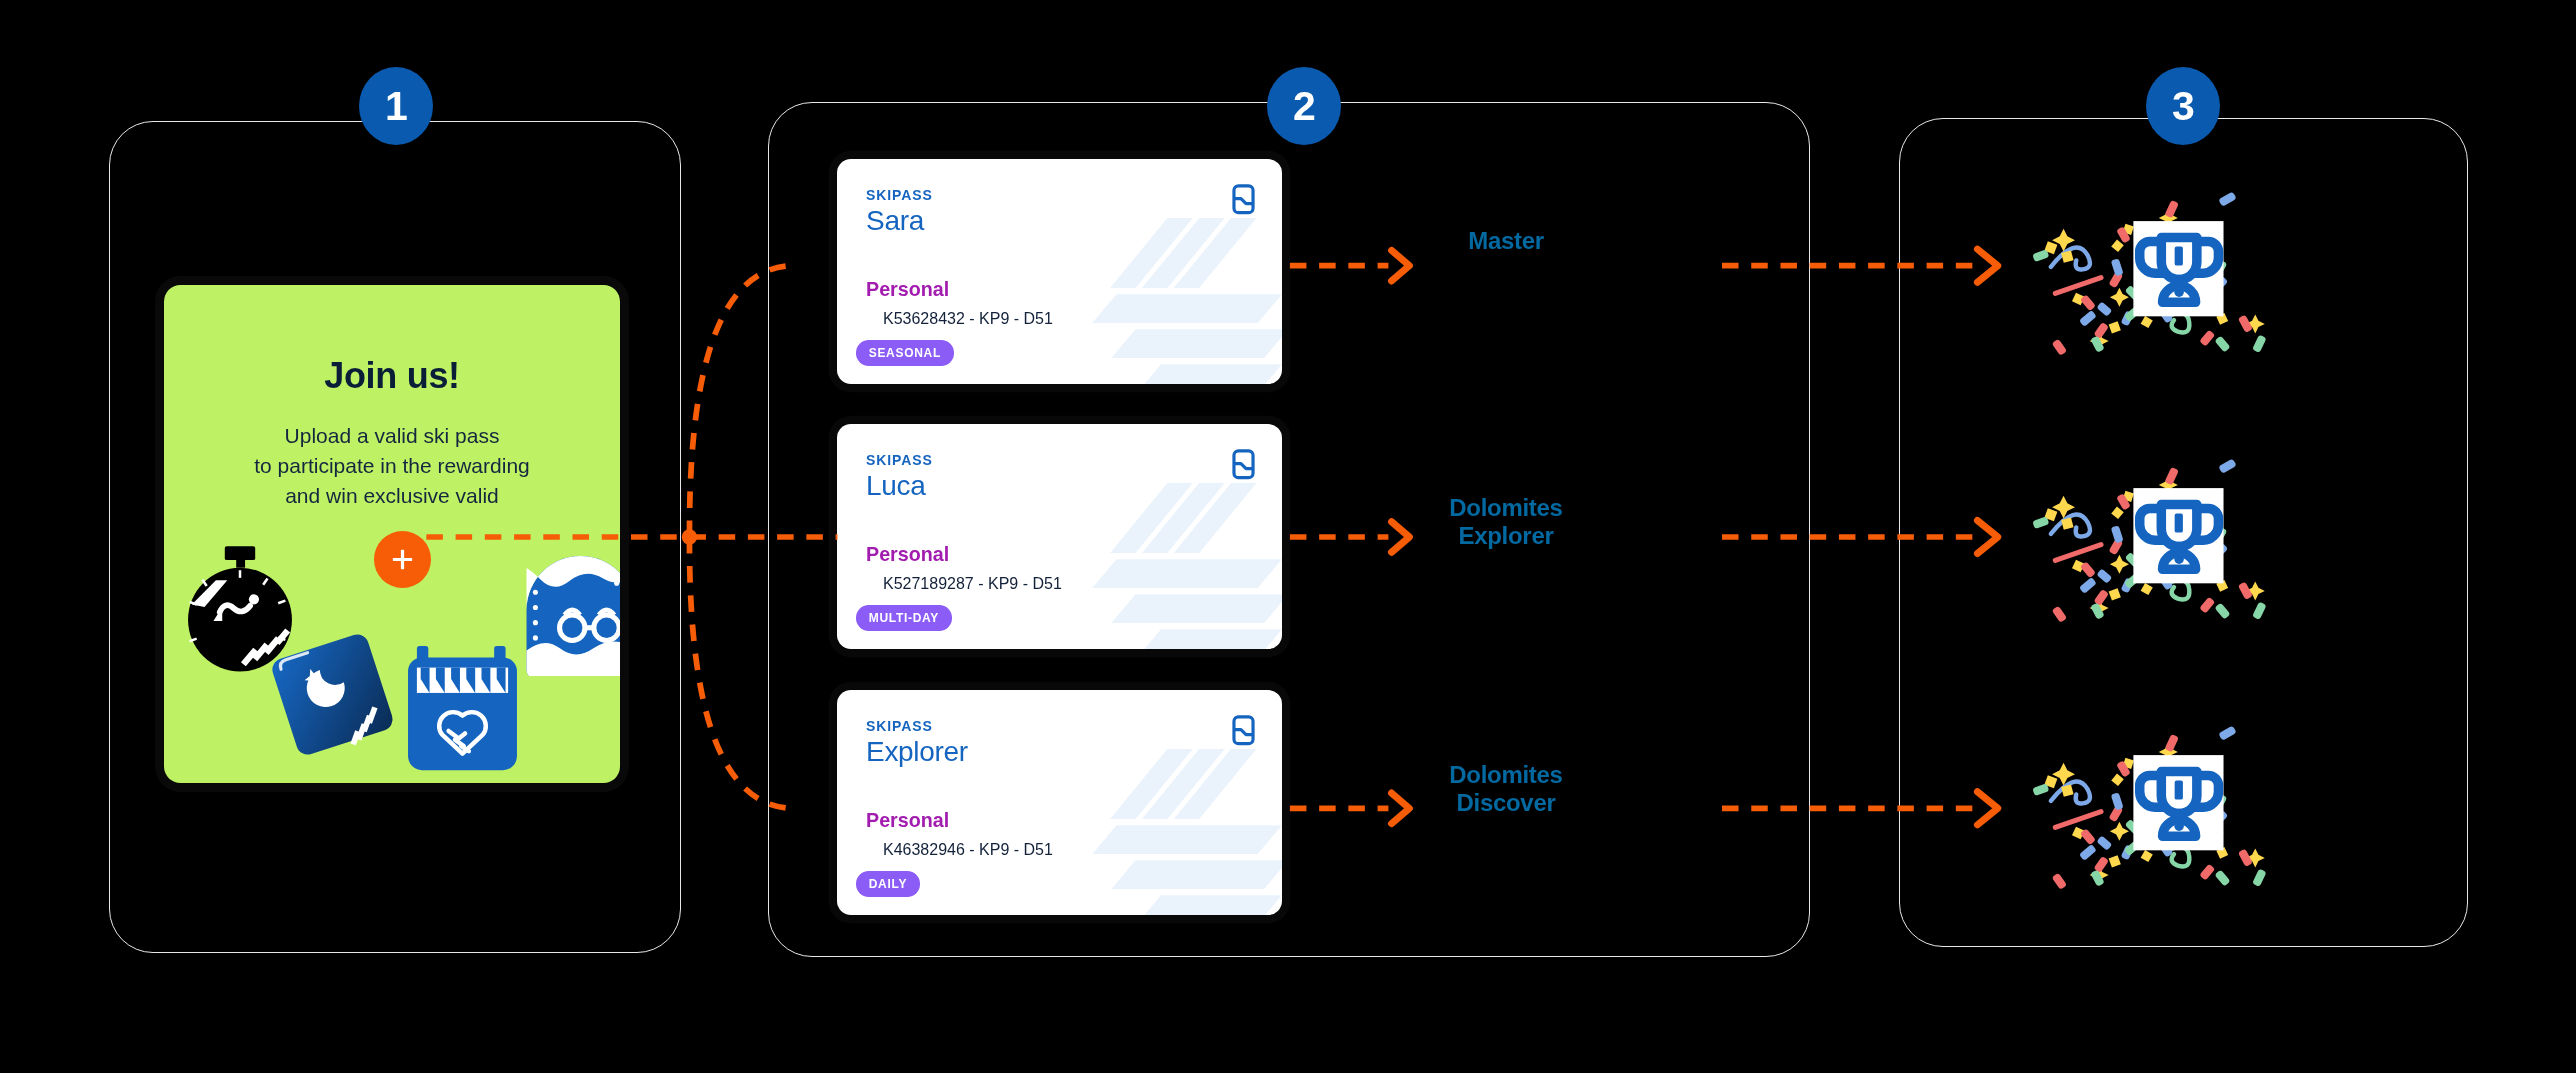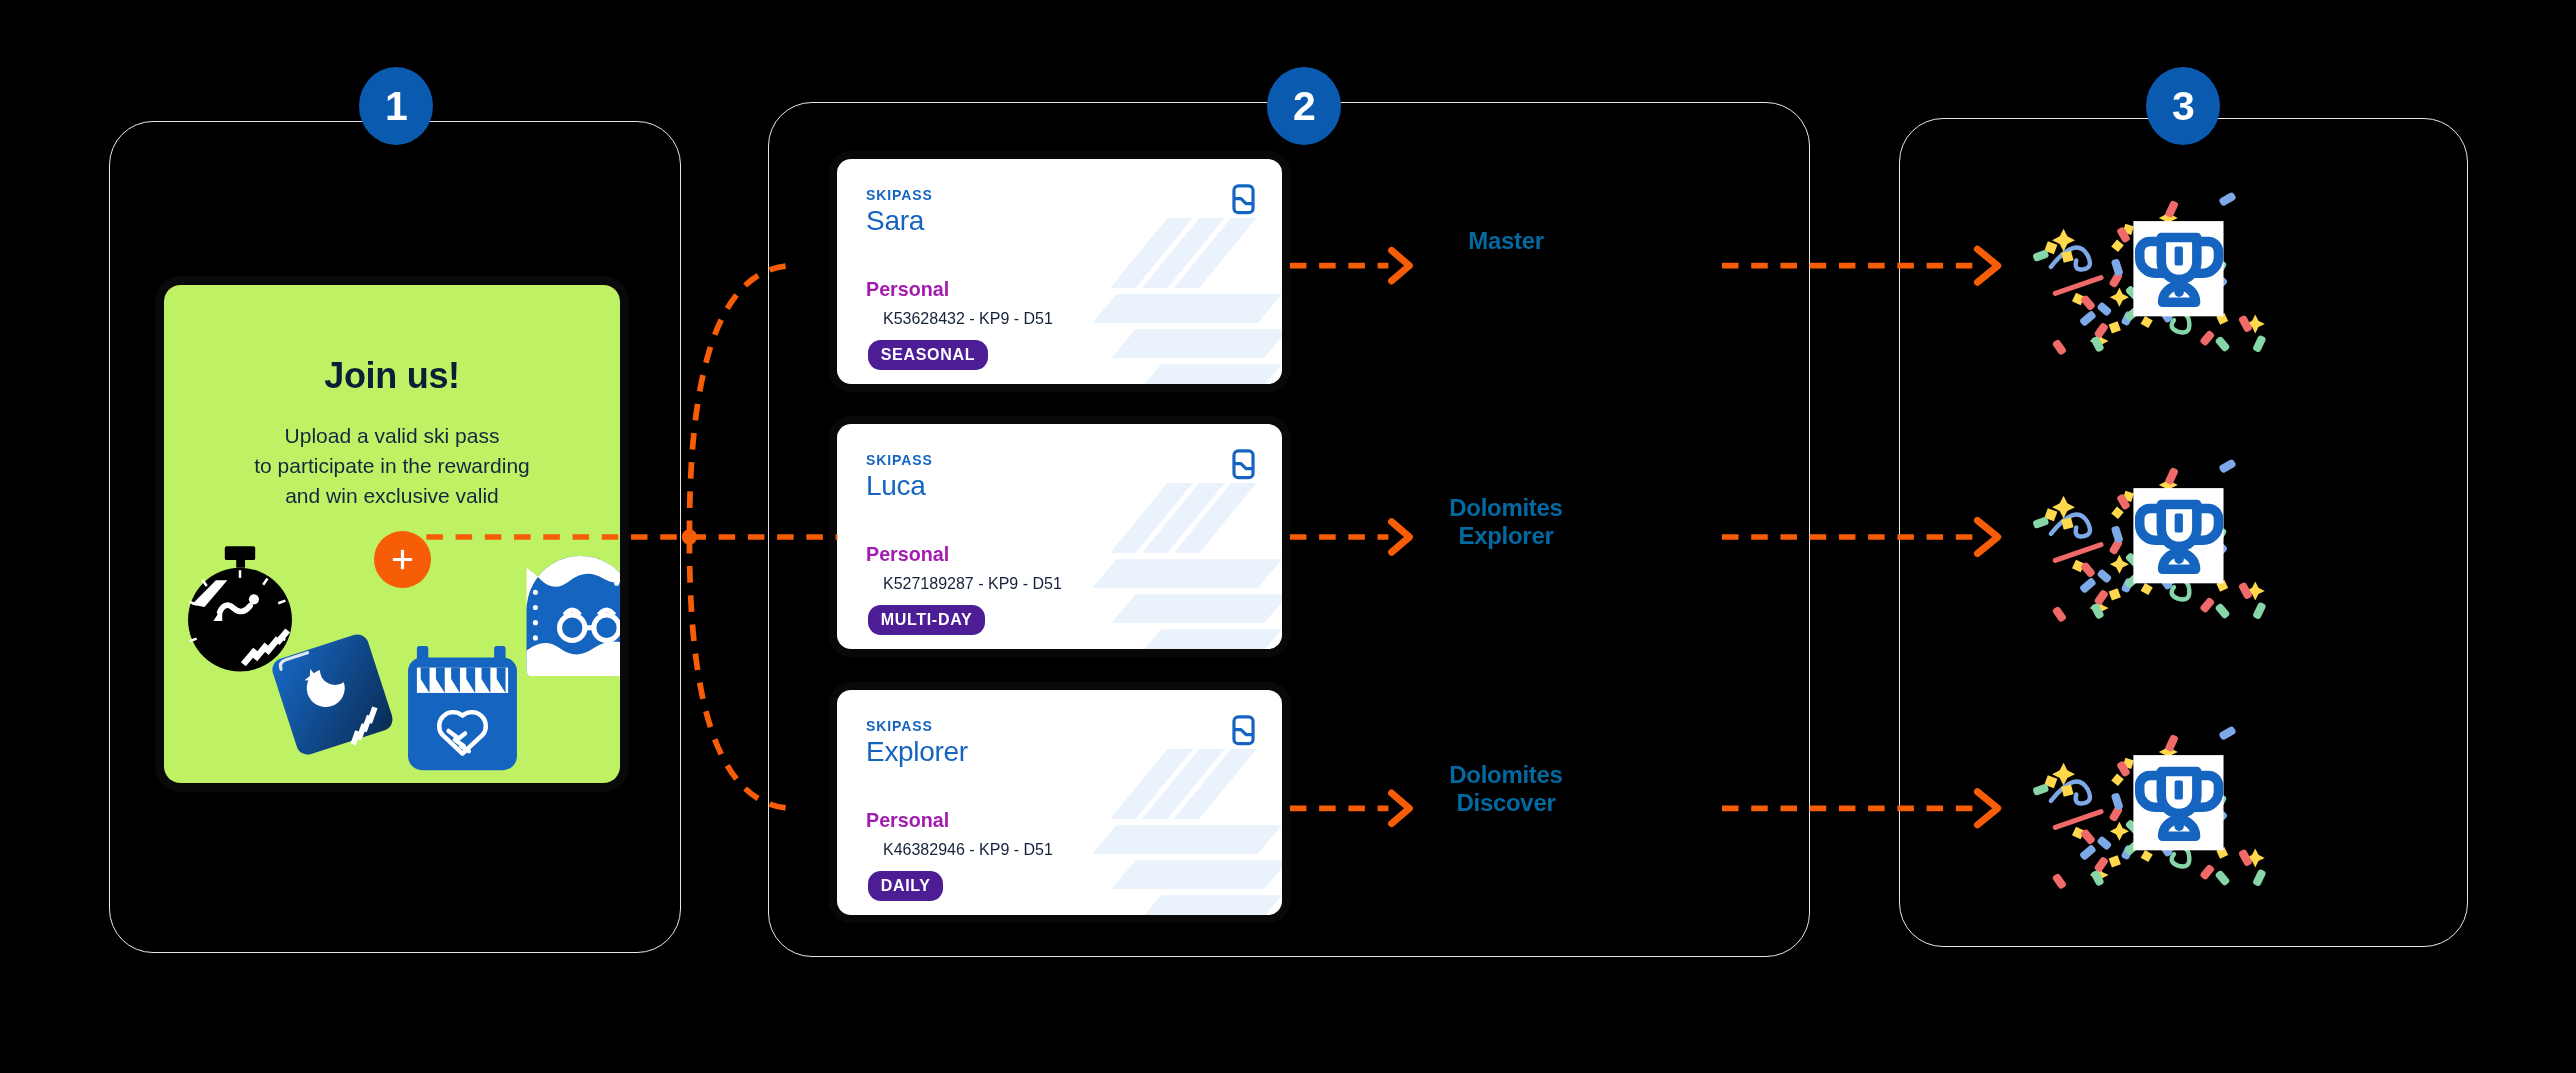--- a/index.html
+++ b/index.html
@@ -112,24 +112,24 @@
   .sp-chip-icon { position: absolute; right: 27px; top: 25.4px; }
   .sp-type {
     position: absolute; left: 29px; top: 119px;
     font-size: 19.7px; font-weight: 700; color: #a21caf;
   }
   .sp-code {
     position: absolute; left: 46px; top: 151px;
     font-size: 16px; font-weight: 400; color: #13223A;
   }
   .sp-badge {
-    position: absolute; left: 31px; top: 181px;
-    background: #4c1d95;
+    position: absolute; left: 19px; top: 181px;
+    background: #8b5cf6;
     color: #ffffff;
-    font-size: 16px; font-weight: 700; letter-spacing: 0.7px;
+    font-size: 12px; font-weight: 700; letter-spacing: 0.7px;
     padding: 5.7px 12.7px 6.4px 12.7px;
     border-radius: 12.7px;
   }
 
   
   .reward-title {
     position: absolute;
     width: 356px;
     text-align: center;
     font-size: 24px; font-weight: 700; line-height: 1.18;

